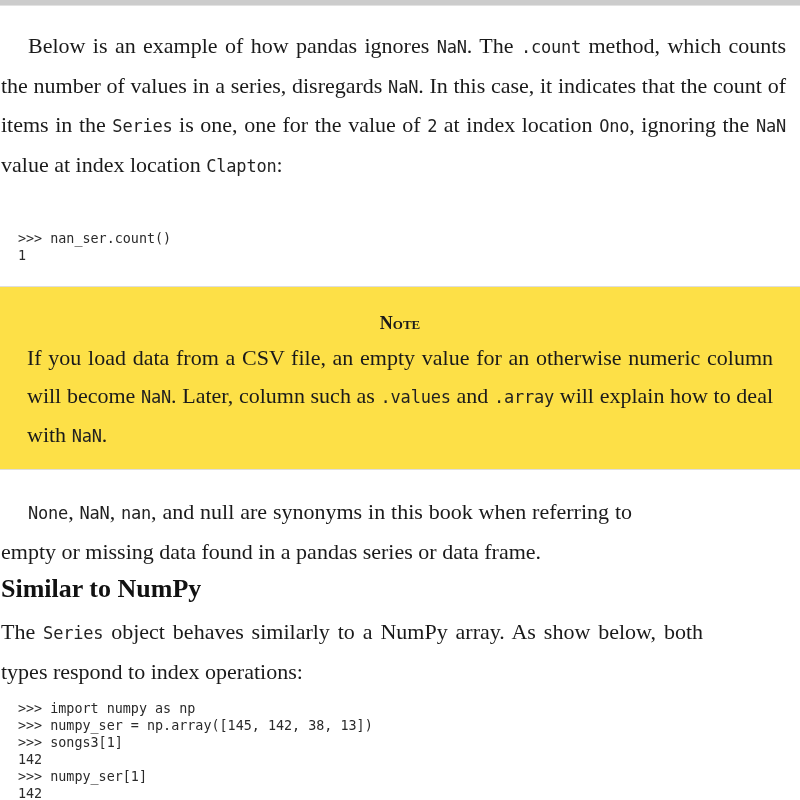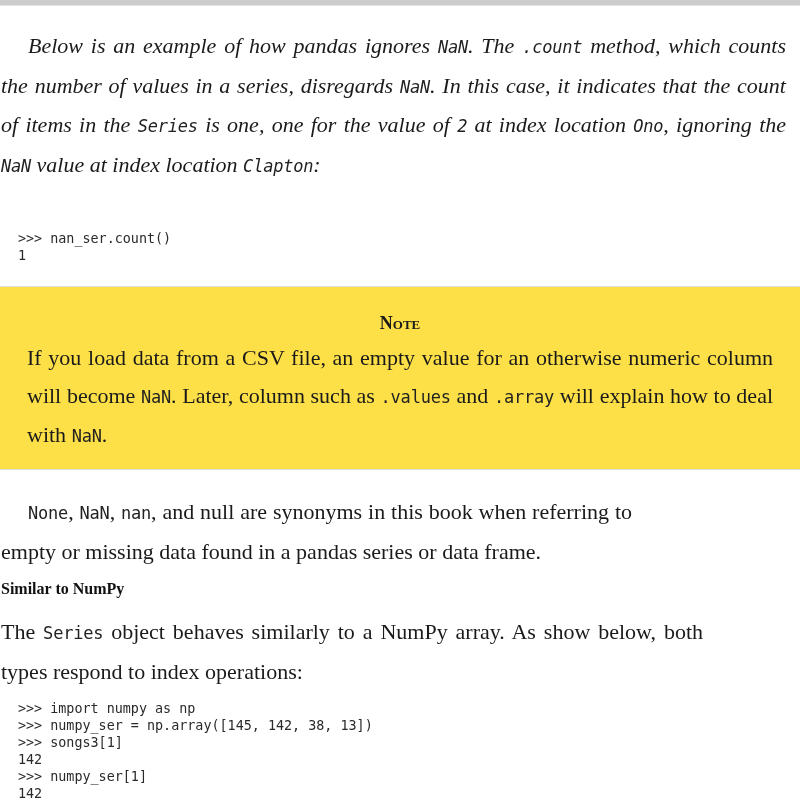--- a/index.html
+++ b/index.html
@@ -79,33 +79,33 @@
       margin: 0;
       font-size: 22px;
       line-height: 37.5px;
       text-align: justify;
       text-align-last: left;
     }
     h3.section-heading {
       margin: 0;
       font-family: "Liberation Serif", serif;
       font-weight: bold;
-      font-size: 16px;
+      font-size: 26px;
       line-height: 26px;
       color: #111;
     }
   </style>
 </head>
 <body>
 
 <div class="top-bar"></div>
 
 <div class="page">
 
-  <div style="position:absolute; left:0; top:27px; width:788px;font-style:italic;">
+  <div style="position:absolute; left:0; top:27px; width:788px;">
     <p class="body-text indent"><span>Below is an example of how pandas ignores </span><code>NaN</code><span>. The </span><code>.count</code><span> method, which counts the number of values in a series, disregards </span><code>NaN</code><span>. In this case, it indicates that the count of items in the </span><code>Series</code><span> is one, one for the value of </span><code>2</code><span> at index location </span><code>Ono</code><span>, ignoring the </span><code>NaN</code><span> value at index location </span><code>Clapton</code><span>:</span></p>
   </div>
 
   <pre class="code-block" style="position:absolute; left:0; top:230px;">&gt;&gt;&gt; nan_ser.count()
 1</pre>
 
   <div class="note-box">
     <div class="note-title">Note</div>
     <p class="note-text"><span>If you load data from a CSV file, an empty value for an otherwise numeric column will become </span><code>NaN</code><span>. Later, column such as </span><code>.values</code><span> and </span><code>.array</code><span> will explain how to deal with </span><code>NaN</code><span>.</span></p>
   </div>

